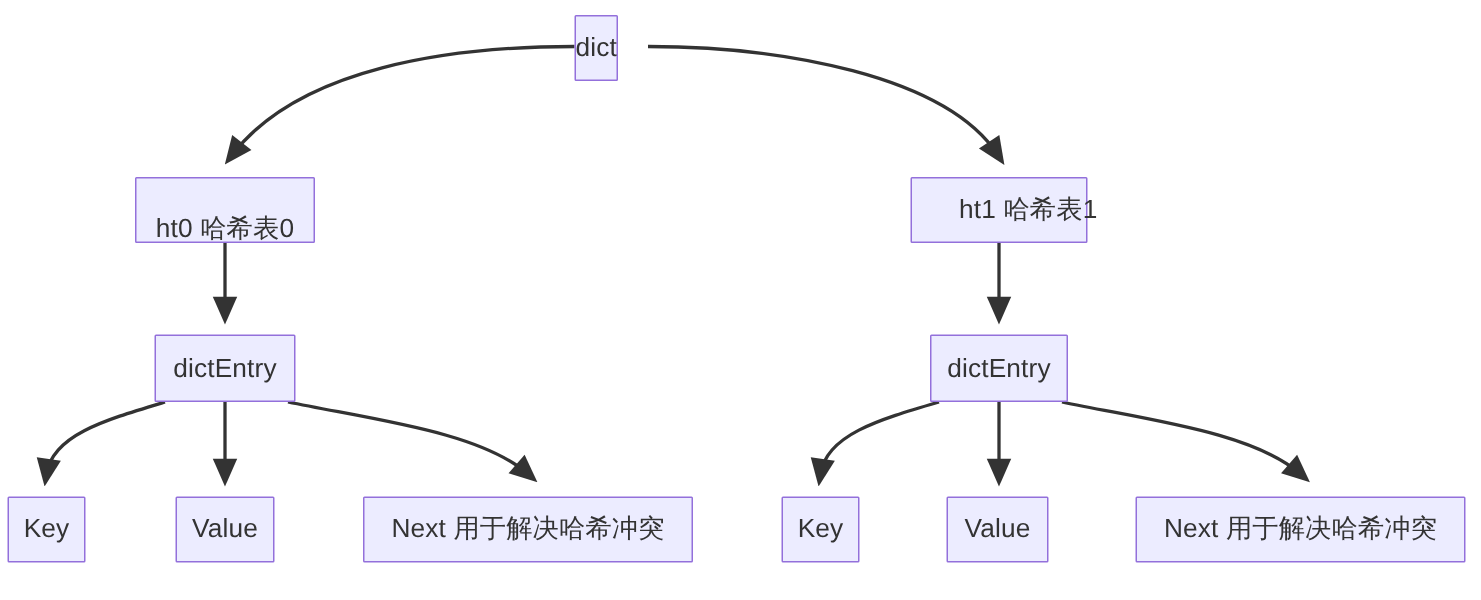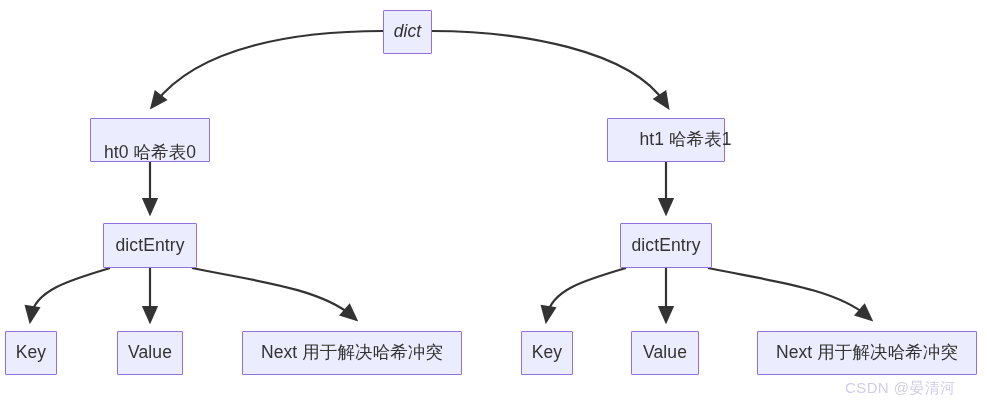--- a/index.html
+++ b/index.html
@@ -67,21 +67,21 @@
         <path d="M 110,268 C 70,280 35,290 31,316" fill="none" stroke="#333333" stroke-width="2.2" stroke-linecap="butt" marker-end="url(#arrowhead)"></path>
         <path d="M 150,268 L 150,316" fill="none" stroke="#333333" stroke-width="2.2" stroke-linecap="butt" marker-end="url(#arrowhead)"></path>
         <path d="M 192,268 C 250,280 320,288 352,316" fill="none" stroke="#333333" stroke-width="2.2" stroke-linecap="butt" marker-end="url(#arrowhead)"></path>
         <path d="M 626,268 C 585,280 551,290 547,316" fill="none" stroke="#333333" stroke-width="2.2" stroke-linecap="butt" marker-end="url(#arrowhead)"></path>
         <path d="M 666,268 L 666,316" fill="none" stroke="#333333" stroke-width="2.2" stroke-linecap="butt" marker-end="url(#arrowhead)"></path>
         <path d="M 708,268 C 765,280 835,288 867,316" fill="none" stroke="#333333" stroke-width="2.2" stroke-linecap="butt" marker-end="url(#arrowhead)"></path>
       </g>
   </svg>
 
   <div id="node-layer">
-      <div class="node" style="left: 383px; top: 10px; width: 49px; height: 44px; background: rgb(236, 236, 255); border-color: rgb(147, 112, 219); color: rgb(51, 51, 51); font-style: italic;">
+      <div class="node" style="left: 383px; top: 10px; width: 29px; height: 44px; background: rgb(236, 236, 255); border-color: rgb(147, 112, 219); color: rgb(51, 51, 51);">
         <span>dict</span>
       </div>
       <div class="node" style="left: 90px; top: 118px; width: 120px; height: 44px; background: rgb(236, 236, 255); border-color: rgb(147, 112, 219); color: rgb(51, 51, 51); align-items: flex-end;">
         <span>ht0 哈希表0</span>
       </div>
       <div class="node" style="left: 607px; top: 118px; width: 118px; height: 44px; background: rgb(236, 236, 255); border-color: rgb(147, 112, 219); color: rgb(51, 51, 51); padding-left: 39px;">
         <span>ht1 哈希表1</span>
       </div>
       <div class="node" style="left: 103px; top: 223px; width: 94px; height: 45px; background: rgb(236, 236, 255); border-color: rgb(147, 112, 219); color: rgb(51, 51, 51);">
         <span>dictEntry</span>
@@ -102,15 +102,14 @@
         <span>Key</span>
       </div>
       <div class="node" style="left: 631px; top: 331px; width: 68px; height: 44px; background: rgb(236, 236, 255); border-color: rgb(147, 112, 219); color: rgb(51, 51, 51);">
         <span>Value</span>
       </div>
       <div class="node" style="left: 757px; top: 331px; width: 220px; height: 44px; background: rgb(236, 236, 255); border-color: rgb(147, 112, 219); color: rgb(51, 51, 51);">
         <span>Next 用于解决哈希冲突</span>
       </div>
     </div>
 
-  <div class="watermark" style="left: 845px; top: 379px; color: rgb(201, 198, 228);">CSDN @晏清河</div>
 
 </div>
 
 </body></html>

